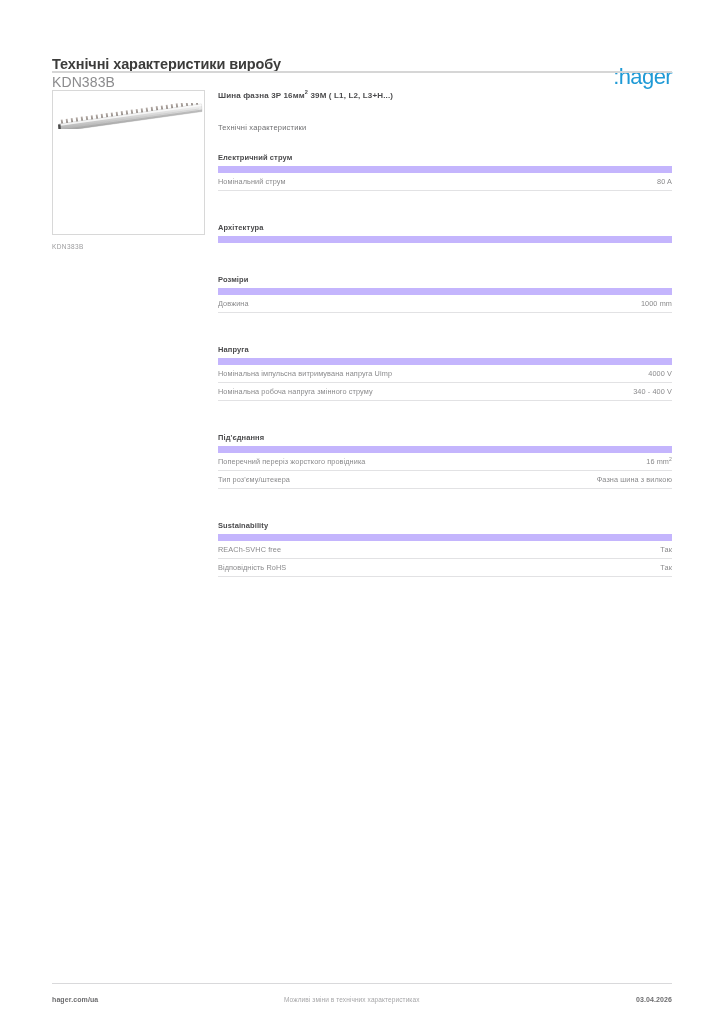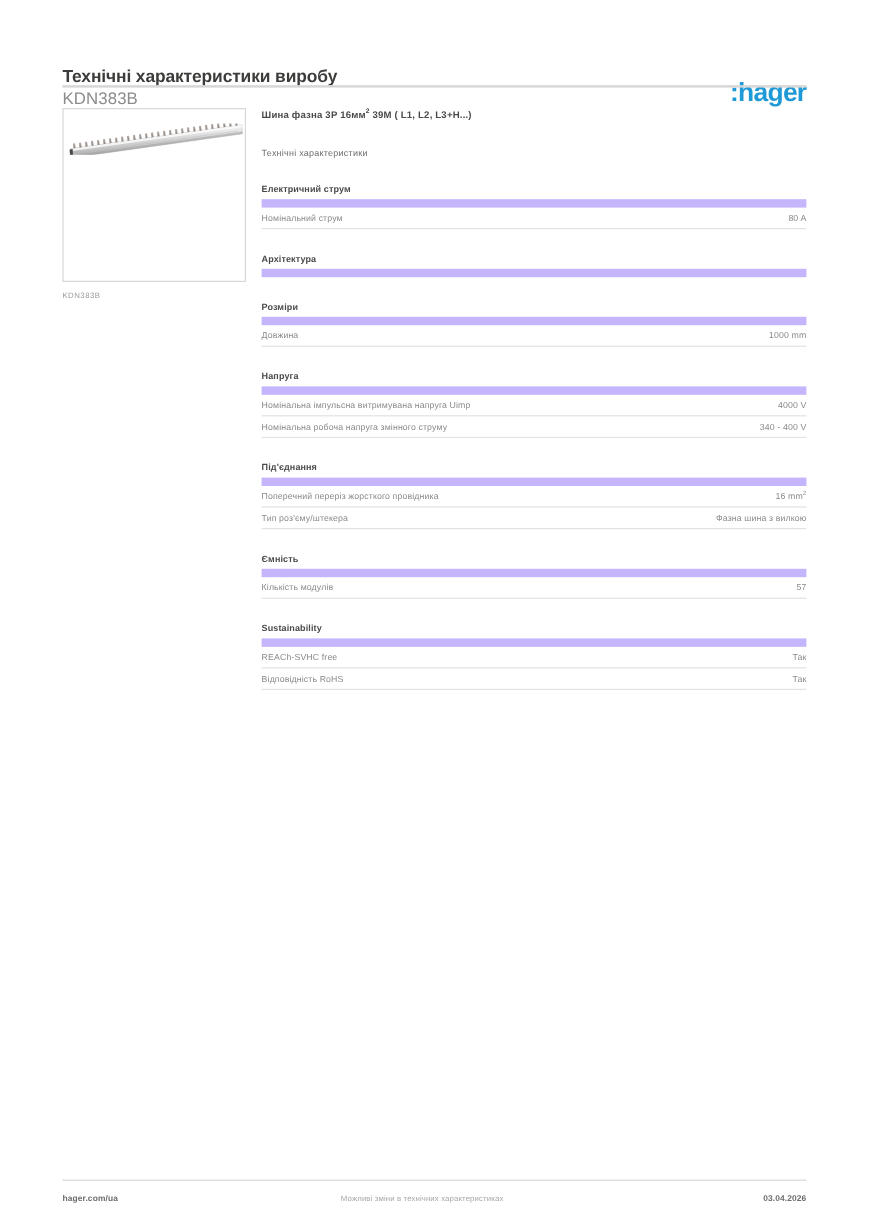--- a/index.html
+++ b/index.html
@@ -48,21 +48,21 @@
     color: #8c8c8e;
     line-height: 17px;
     margin: 1px 0 0 0;
     letter-spacing: 0.1px;
   }
   .logo {
     position: absolute;
     right: 0;
     top: 10px;
     font-size: 22px;
-    font-weight: bold;
+    font-weight: normal;
     letter-spacing: -0.6px;
     color: #1f9ad6;
     line-height: 1;
     user-select: none;
   }
 
   .header-rule {
     position: absolute;
     left: 52px;
     top: 71px;
@@ -118,21 +118,21 @@
   }
   .specs-heading {
     font-size: 7.5px;
     font-weight: normal;
     color: #6f6f71;
     letter-spacing: 0.2px;
     margin: 22px 0 0 0;
   }
 
   .spec-group {
-    margin-top: 20px;
+    margin-top: 32px;
   }
   .spec-group:first-of-type {
     margin-top: 21px;
   }
   .group-title {
     font-size: 7.5px;
     font-weight: bold;
     color: #4a4a4c;
     letter-spacing: 0.1px;
     padding-bottom: 3px;
@@ -324,27 +324,20 @@
           <div class="spec-row">
             <span class="spec-label">Поперечний переріз жорсткого провідника</span>
             <span class="spec-value">16 mm<sup>2</sup></span>
           </div>
           <div class="spec-row">
             <span class="spec-label">Тип роз'єму/штекера</span>
             <span class="spec-value">Фазна шина з вилкою</span>
           </div>
         </div>
         <div class="spec-group">
-          <div class="group-title">Ємність</div>
-          <div class="spec-row">
-            <span class="spec-label">Кількість модулів</span>
-            <span class="spec-value">57</span>
-          </div>
-        </div>
-        <div class="spec-group">
           <div class="group-title">Sustainability</div>
           <div class="spec-row">
             <span class="spec-label">REACh-SVHC free</span>
             <span class="spec-value">Так</span>
           </div>
           <div class="spec-row">
             <span class="spec-label">Відповідність RoHS</span>
             <span class="spec-value">Так</span>
           </div>
         </div>

